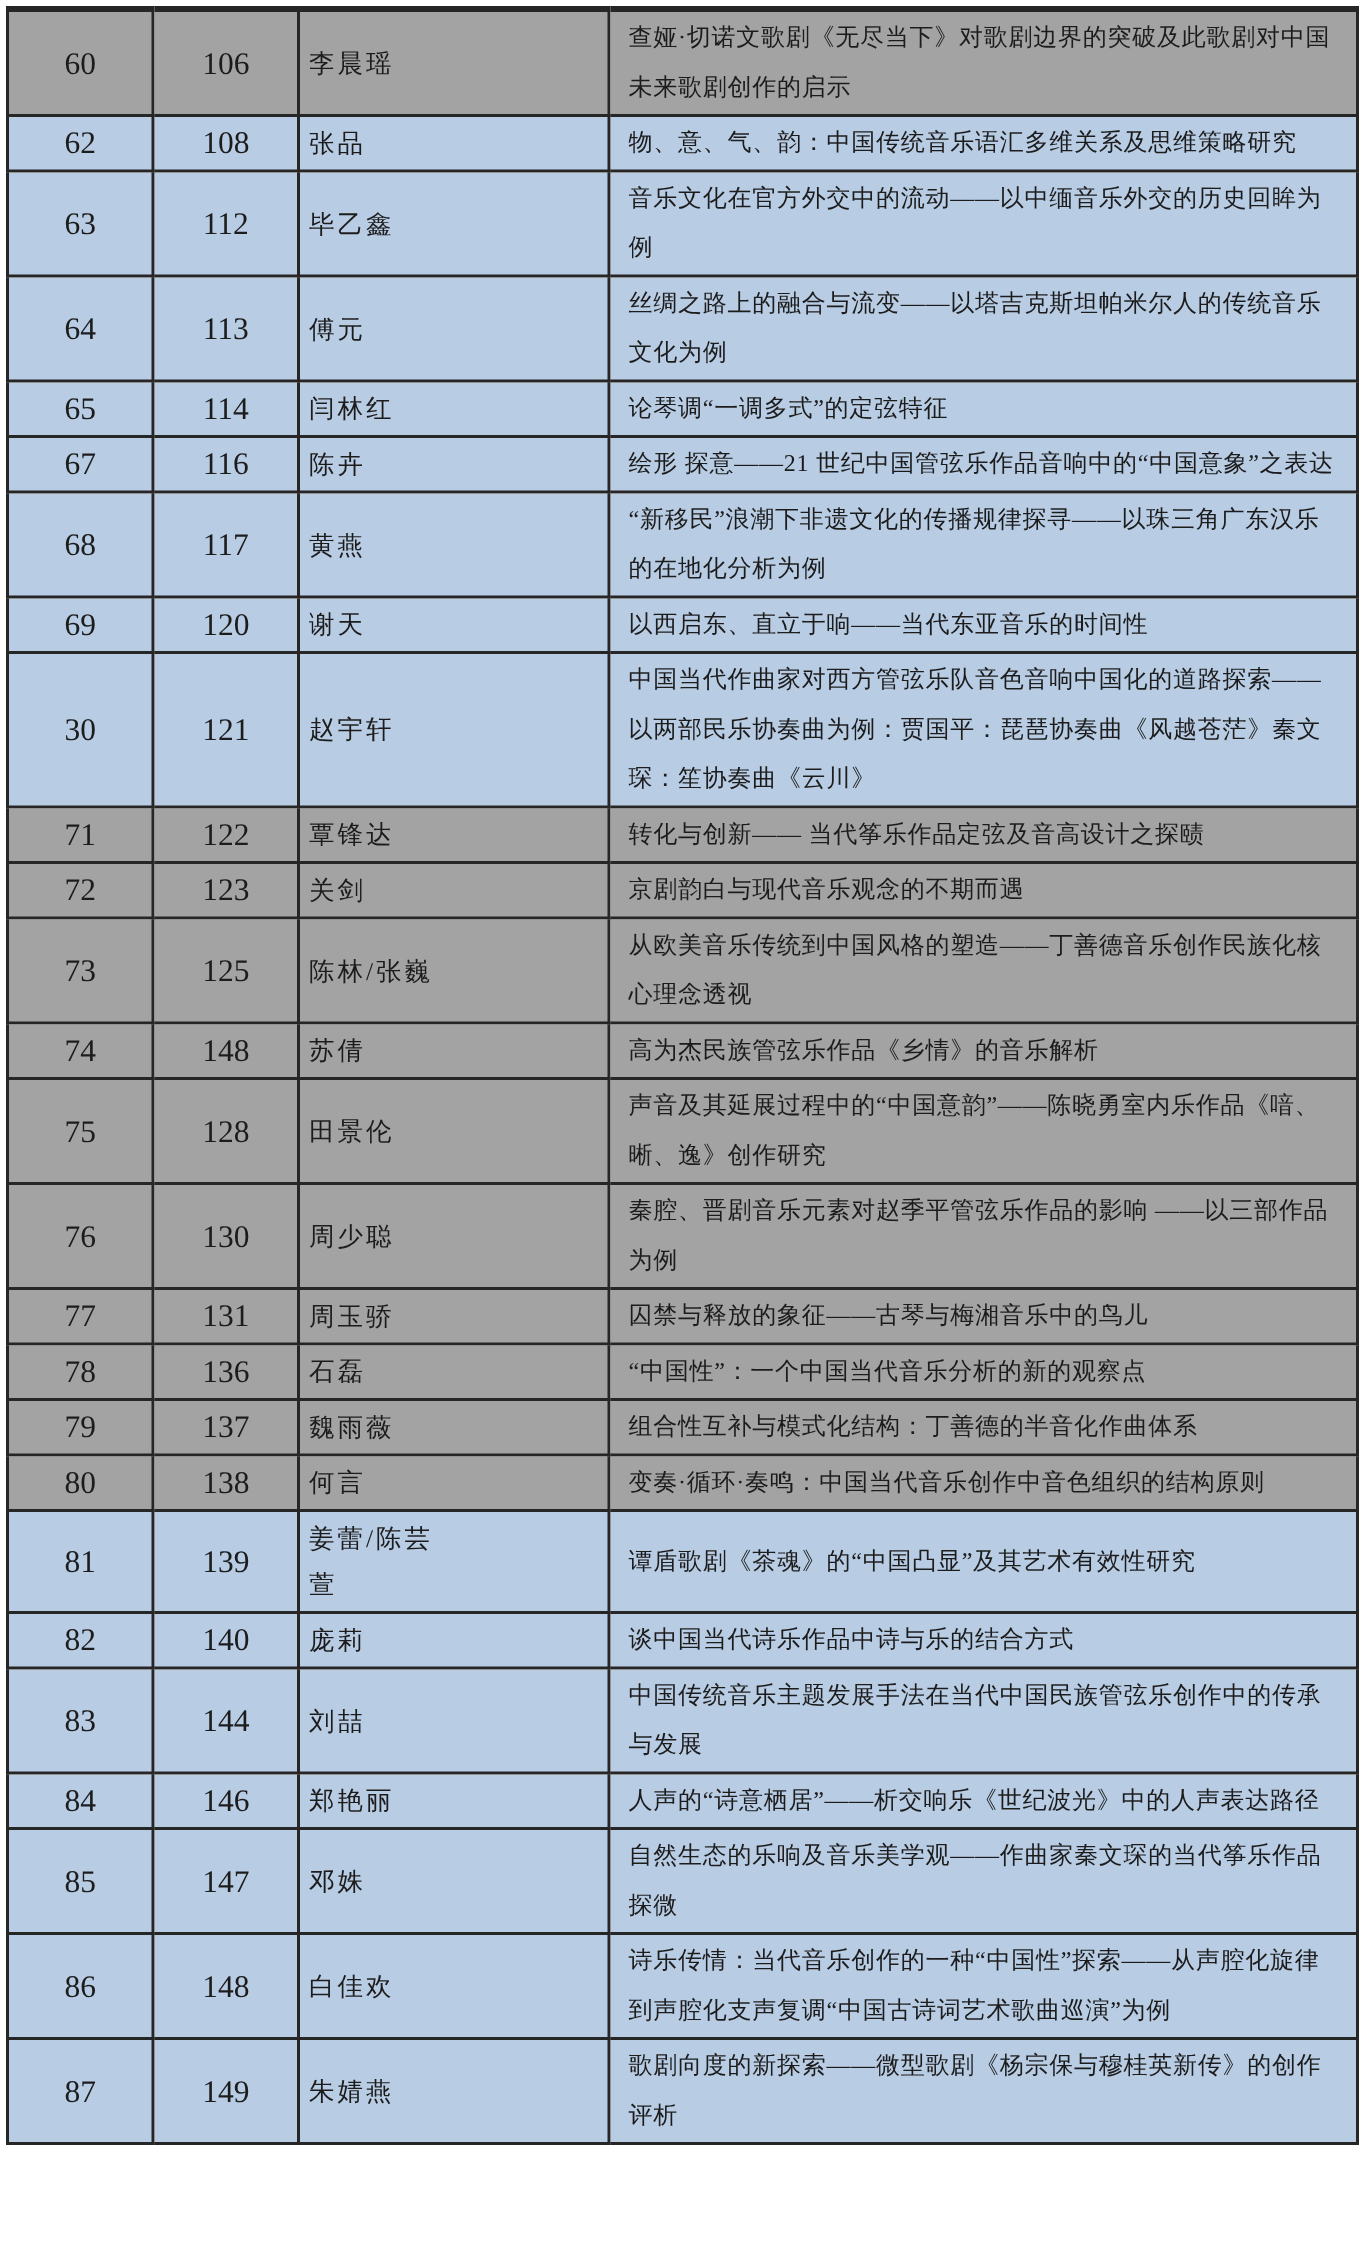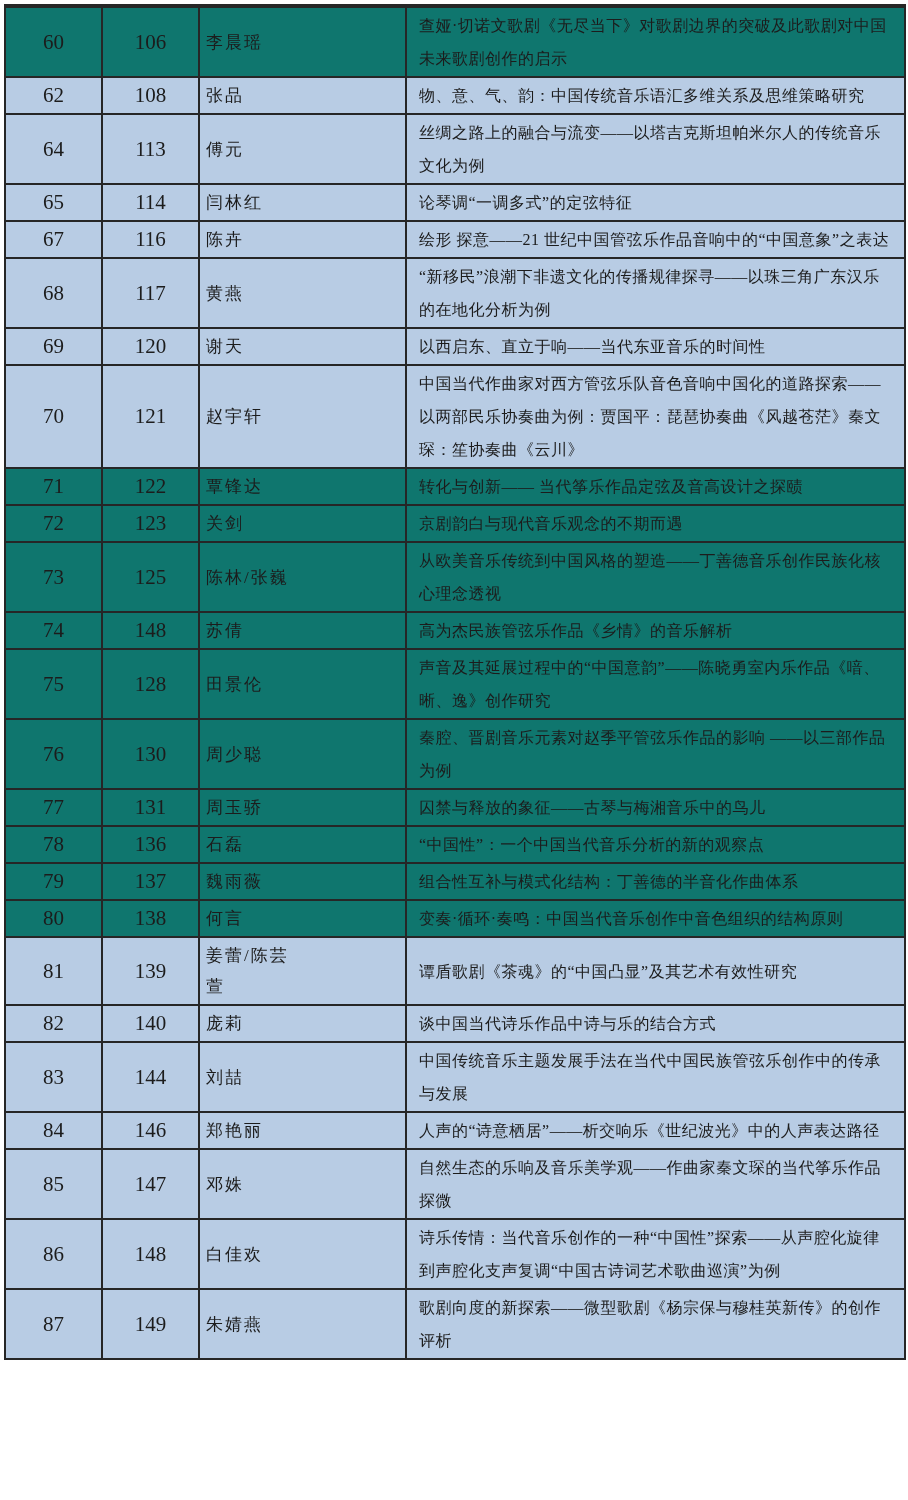--- a/index.html
+++ b/index.html
@@ -25,21 +25,21 @@
   col.c-name  { width: 207px; }
   col.c-title { width: 499px; }
 
   td {
     border: 2px solid #262626;
     vertical-align: middle;
     box-sizing: border-box;
     overflow: hidden;
     height: 37px;
   }
-  tr.shade-light { background: #0f766e; }
+  tr.shade-light { background: #a3a3a3; }
   tr.shade-dark  { background: #b8cce4; }
 
   tr.edge-top td    { border-top-width: 4px; }
 
   td.seq, td.pid {
     text-align: center;
     font-size: 21px;
     line-height: 33px;
     padding: 1px 2px;
   }
@@ -83,20 +83,28 @@
 
   <tr class="shade-dark">
     <td class="seq">62</td>
     <td class="pid">108</td>
     <td class="name">
             <span class="author-line">张品</span>
           </td>
     <td class="title">物、意、气、韵：中国传统音乐语汇多维关系及思维策略研究</td>
   </tr>
 
+  <tr class="shade-dark">
+    <td class="seq">63</td>
+    <td class="pid">112</td>
+    <td class="name">
+            <span class="author-line">毕乙鑫</span>
+          </td>
+    <td class="title">音乐文化在官方外交中的流动——以中缅音乐外交的历史回眸为例</td>
+  </tr>
 
   <tr class="shade-dark">
     <td class="seq">64</td>
     <td class="pid">113</td>
     <td class="name">
             <span class="author-line">傅元</span>
           </td>
     <td class="title">丝绸之路上的融合与流变——以塔吉克斯坦帕米尔人的传统音乐文化为例</td>
   </tr>
 
@@ -131,21 +139,21 @@
   <tr class="shade-dark">
     <td class="seq">69</td>
     <td class="pid">120</td>
     <td class="name">
             <span class="author-line">谢天</span>
           </td>
     <td class="title">以西启东、直立于响——当代东亚音乐的时间性</td>
   </tr>
 
   <tr class="shade-dark">
-    <td class="seq">70</td>
+    <td class="seq">30</td>
     <td class="pid">121</td>
     <td class="name">
             <span class="author-line">赵宇轩</span>
           </td>
     <td class="title">中国当代作曲家对西方管弦乐队音色音响中国化的道路探索——以两部民乐协奏曲为例：贾国平：琵琶协奏曲《风越苍茫》秦文琛：笙协奏曲《云川》</td>
   </tr>
 
   <tr class="shade-light">
     <td class="seq">71</td>
     <td class="pid">122</td>

